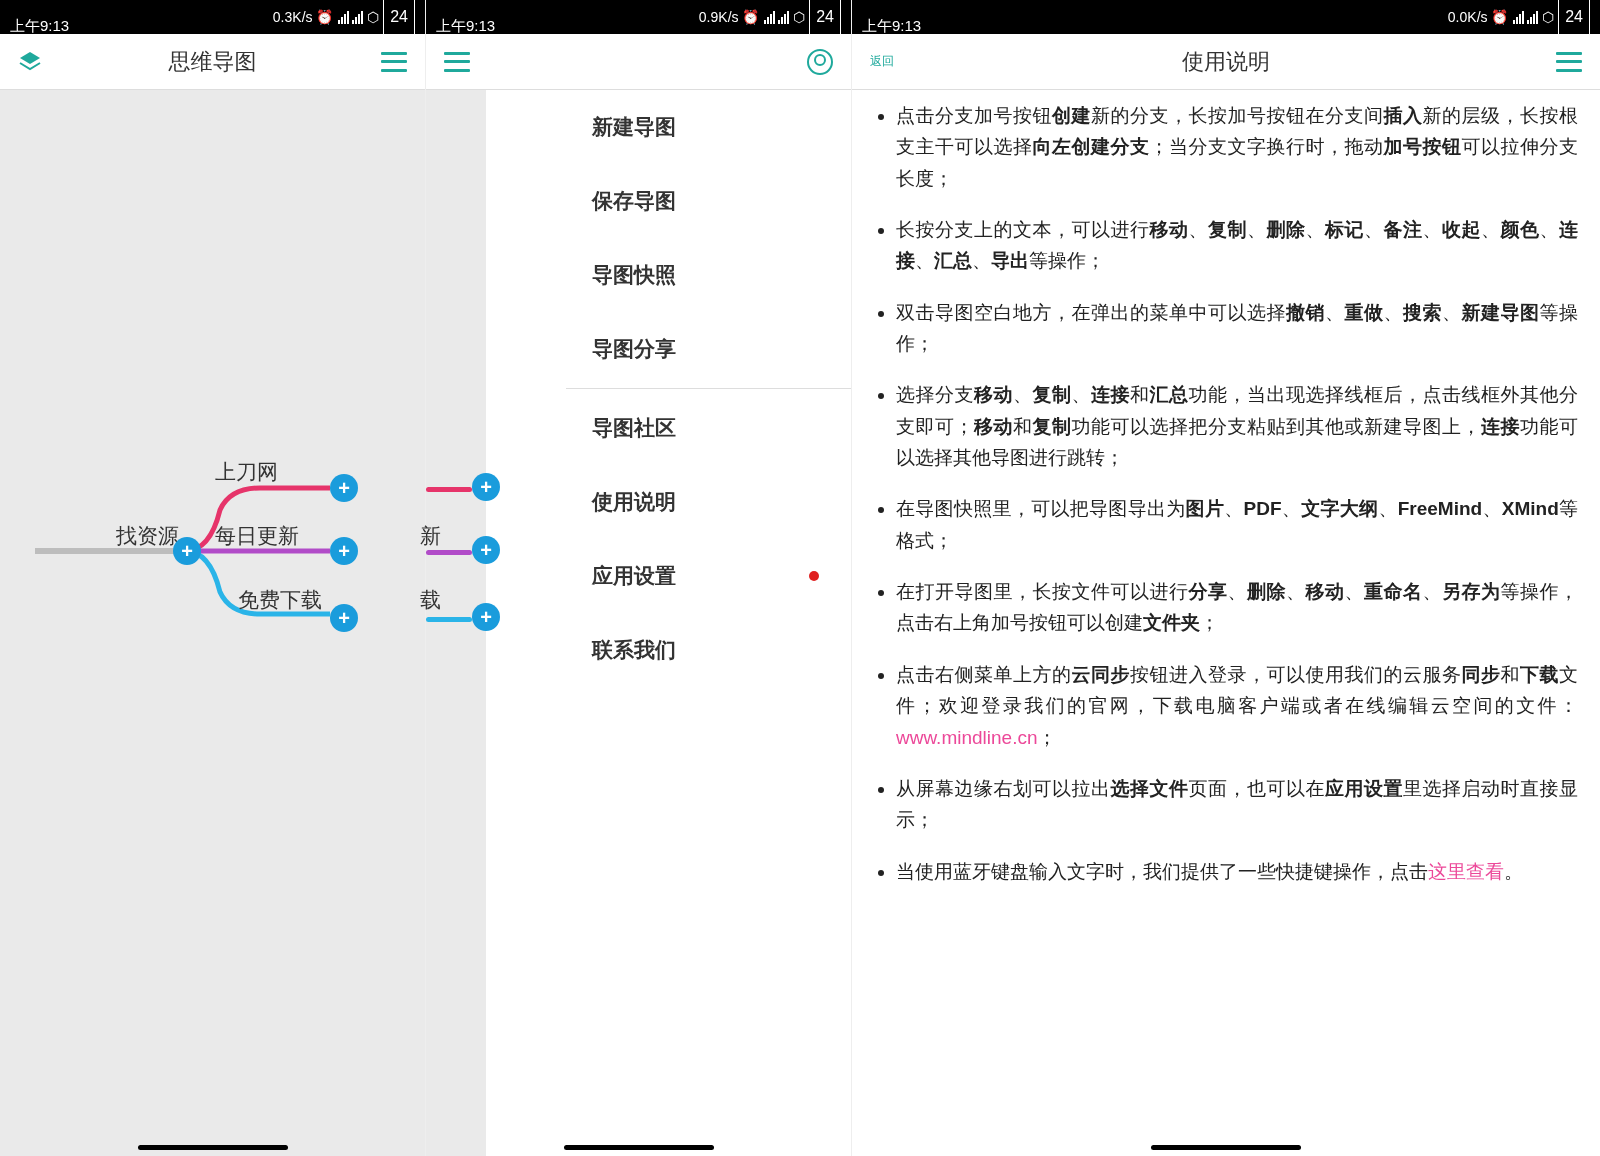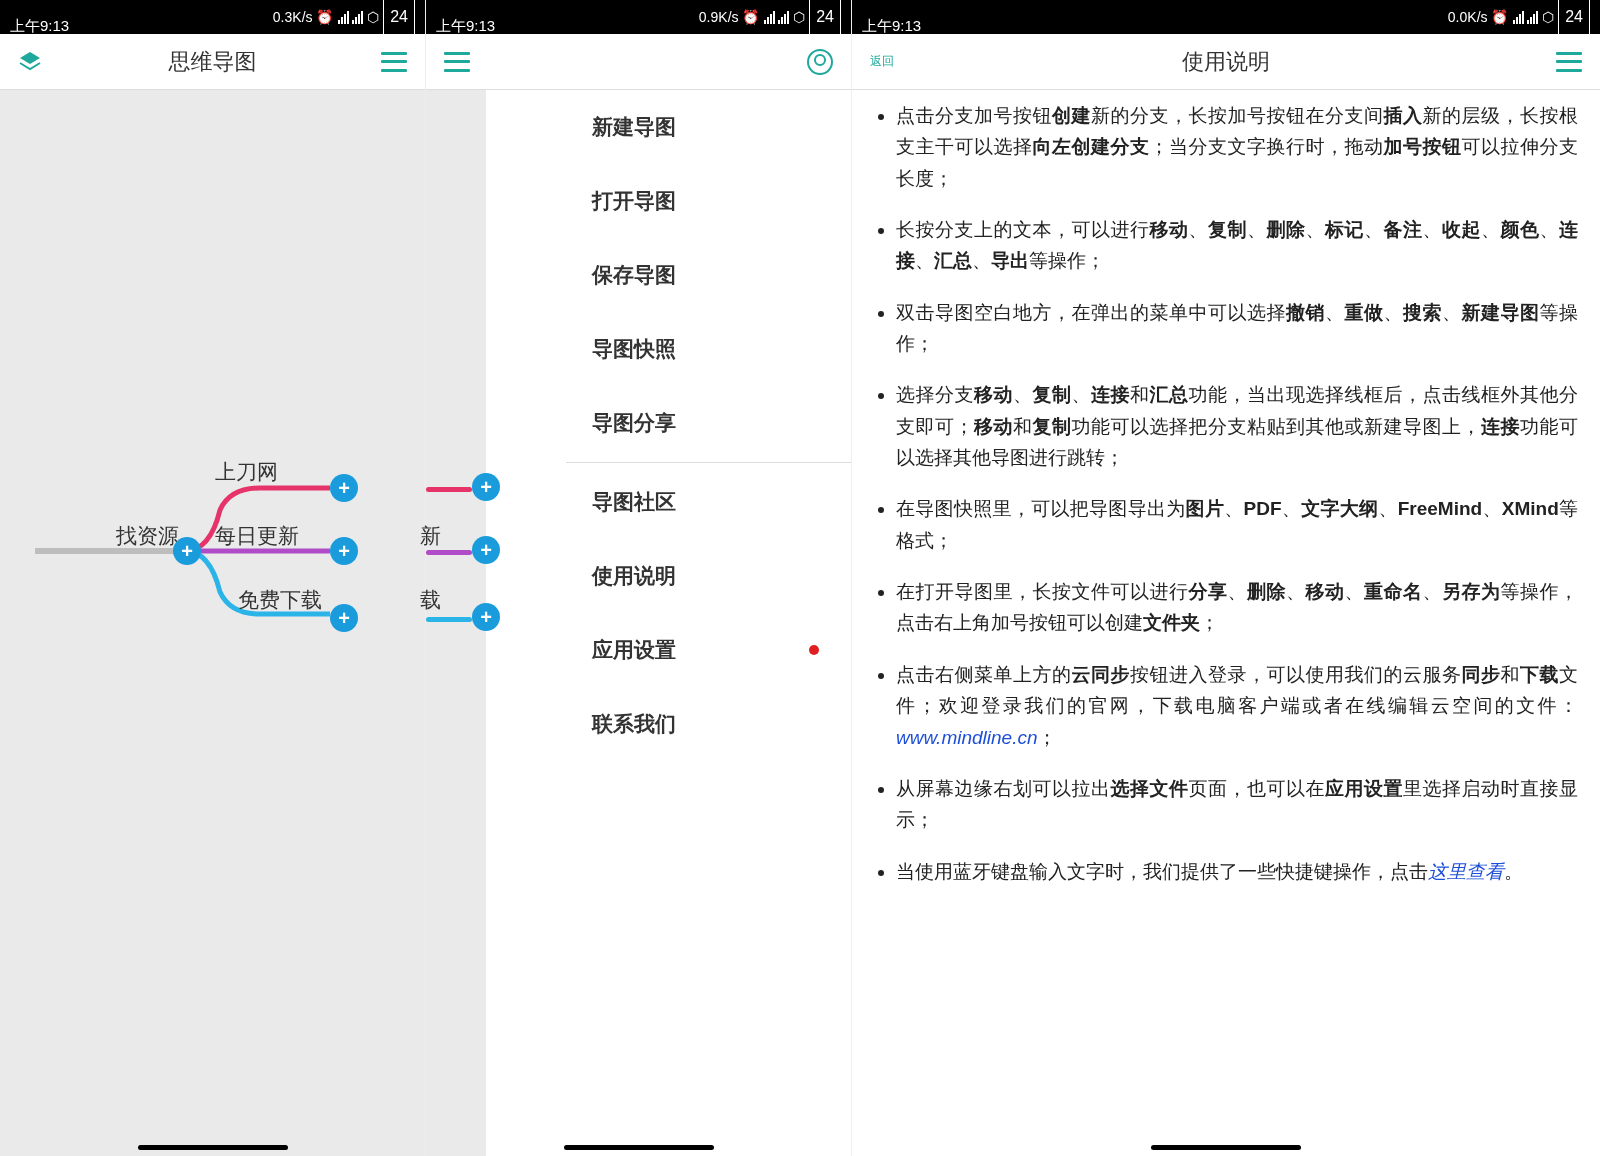--- a/index.html
+++ b/index.html
@@ -122,21 +122,21 @@
       top: 90px; left: 0; right: 0; bottom: 20px;
       padding: 10px 22px 0 22px;
       overflow-y: auto;
       font-size: 19px;
       line-height: 1.65;
       color: #222;
     }
     .help-content ul { list-style: disc; padding-left: 22px; }
     .help-content li { margin-bottom: 20px; text-align: justify; }
     .help-content li .t-strong { font-weight: 700; }
-    .help-content a { color: #1d4ed8; text-decoration: none; font-style: italic; }
+    .help-content a { color: #ec4899; text-decoration: none; }
 
     
     .home-indicator {
       position: absolute;
       bottom: 6px;
       left: 50%;
       transform: translateX(-50%);
       width: 150px; height: 5px;
       background: #000;
       border-radius: 3px;
@@ -259,23 +259,20 @@
     <div class="plus-btn" style="left:46px; top:446px; background:#1a9cdc;">+</div>
     <div class="node-label" style="left:-6px; top:496px;">载</div>
     <div class="stub-line" style="left:0; top:527px; width:46px; background:#2ab4e8;"></div>
     <div class="plus-btn" style="left:46px; top:513px; background:#1a9cdc;">+</div>
   </div>
 
   <div class="drawer" style="left:140px;font-weight:bold;">
     <div id="menu-g1">
         <div class="menu-item">
           <span>新建导图</span>
-        </div>
-        <div class="menu-item">
-          <span>打开导图</span>
         </div>
         <div class="menu-item">
           <span>保存导图</span>
         </div>
         <div class="menu-item">
           <span>导图快照</span>
         </div>
         <div class="menu-item">
           <span>导图分享</span>
         </div>

